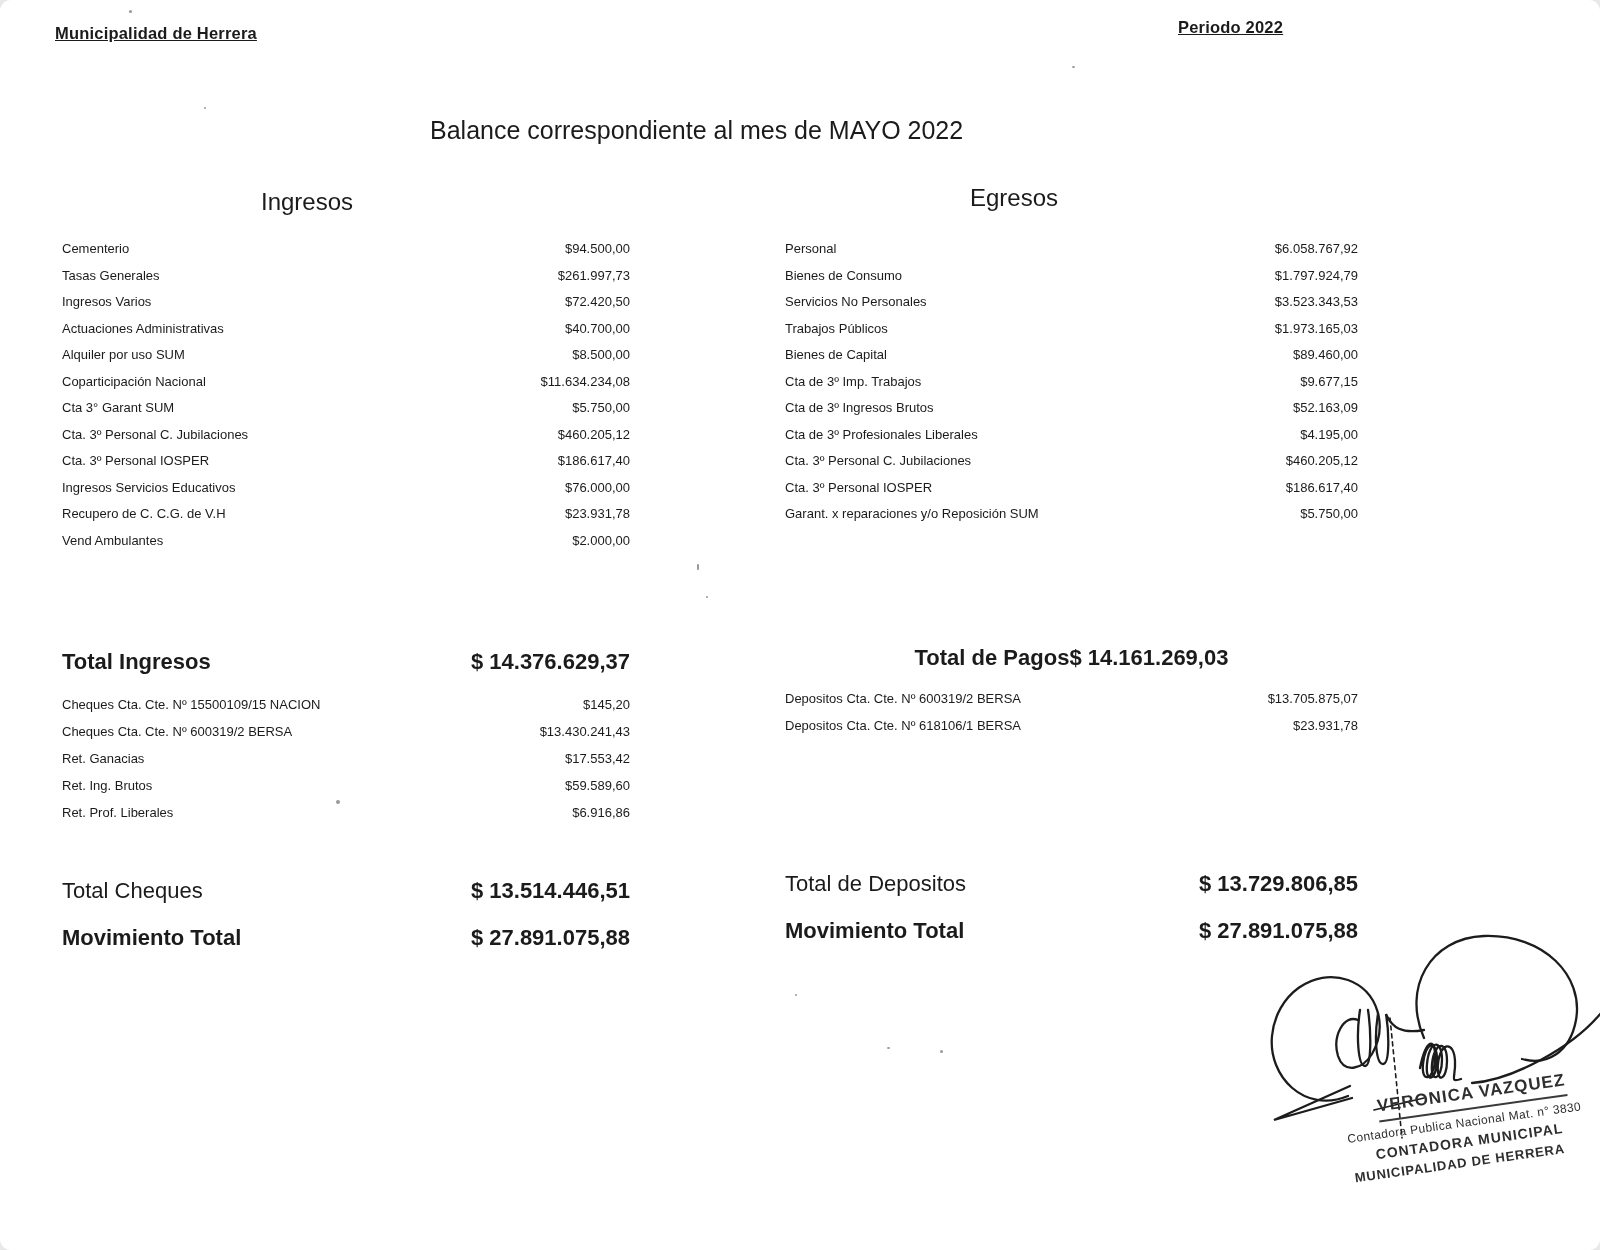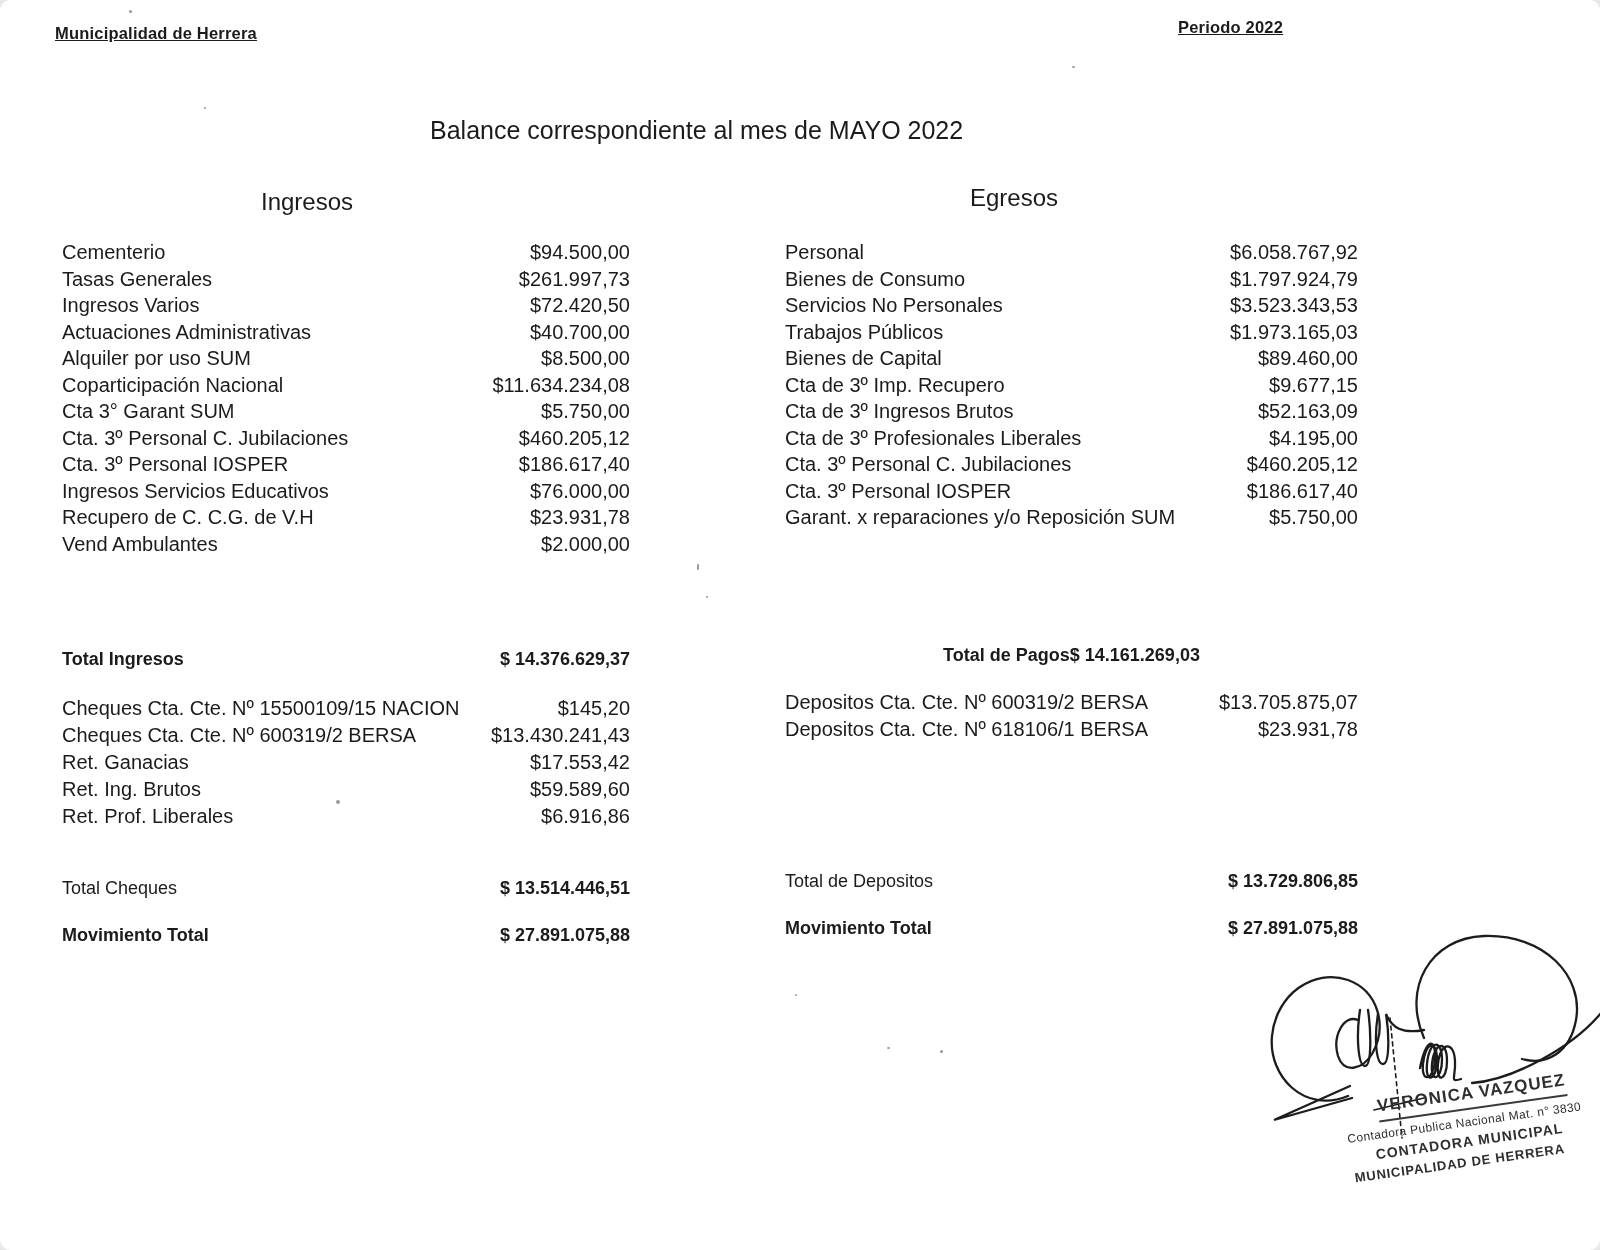--- a/index.html
+++ b/index.html
@@ -9,23 +9,23 @@
     font-family:"Liberation Sans", sans-serif; color:#1b1b1b;border-radius:11px;
     -webkit-font-smoothing:antialiased;
   }
   .abs { position:absolute; }
   .underlined { text-decoration:underline; }
   .hdr-small { font-size:16.5px; font-weight:bold; letter-spacing:0.2px; }
   .doc-title { font-size:25px; }
   .col-header { font-size:24px;margin-left:48px; }
   .col { position:absolute; }
   .block { position:absolute; left:0; right:0; }
-  .row { display:flex; justify-content:space-between; align-items:baseline; height:26.5px; font-size:20px; }
+  .row { display:flex; justify-content:space-between; align-items:baseline; height:26.5px; font-size:13px; }
   .subrow { height:27px; }
-  .totrow { font-size:18px; }
+  .totrow { font-size:22px; }
   .totrow .lbl.bold, .totrow .val.bold { font-weight:bold; }
   .val { text-align:right; white-space:nowrap; }
   .lbl { white-space:nowrap; }
   .bold { font-weight:bold; }
   .speck { position:absolute; background:#6d6d6d; border-radius:50%; opacity:.7; }
   .sig-wrap { position:absolute; left:1252px; top:918px; width:350px; height:245px; }
   .stamp {
     position:absolute; left:1348px; top:1098px; width:280px;
     transform:rotate(-8deg); transform-origin:0 50%;
     color:#2e2e2e; line-height:1.5;
@@ -158,21 +158,21 @@
         </div>
       <div class="row">
           <span class="lbl">Trabajos Públicos</span>
           <span class="val">$1.973.165,03</span>
         </div>
       <div class="row">
           <span class="lbl">Bienes de Capital</span>
           <span class="val">$89.460,00</span>
         </div>
       <div class="row">
-          <span class="lbl">Cta de 3º Imp. Recupero</span>
+          <span class="lbl">Cta de 3º Imp. Trabajos</span>
           <span class="val">$9.677,15</span>
         </div>
       <div class="row">
           <span class="lbl">Cta de 3º Ingresos Brutos</span>
           <span class="val">$52.163,09</span>
         </div>
       <div class="row">
           <span class="lbl">Cta de 3º Profesionales Liberales</span>
           <span class="val">$4.195,00</span>
         </div>

